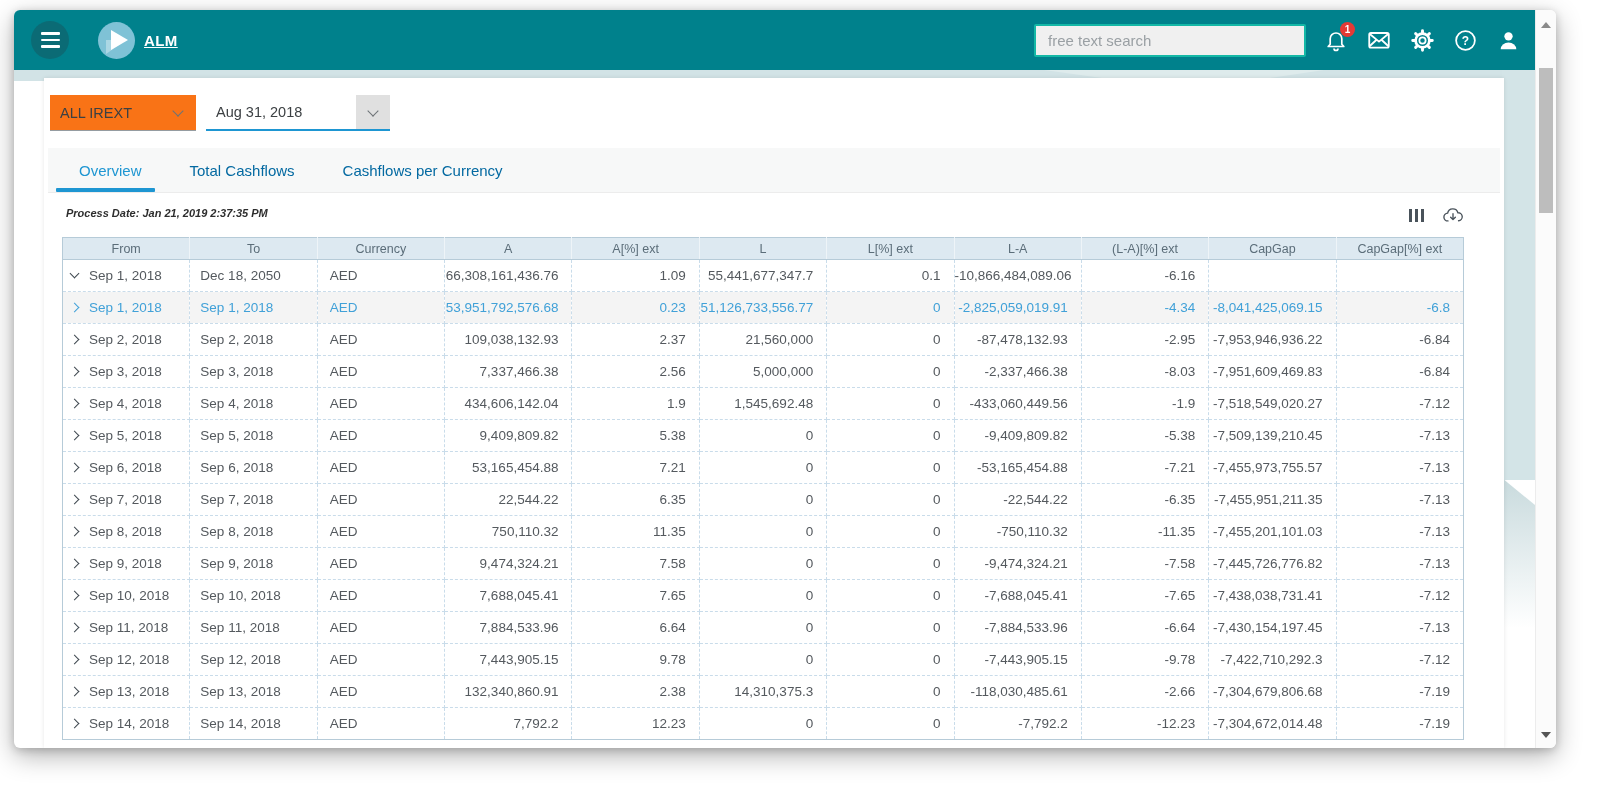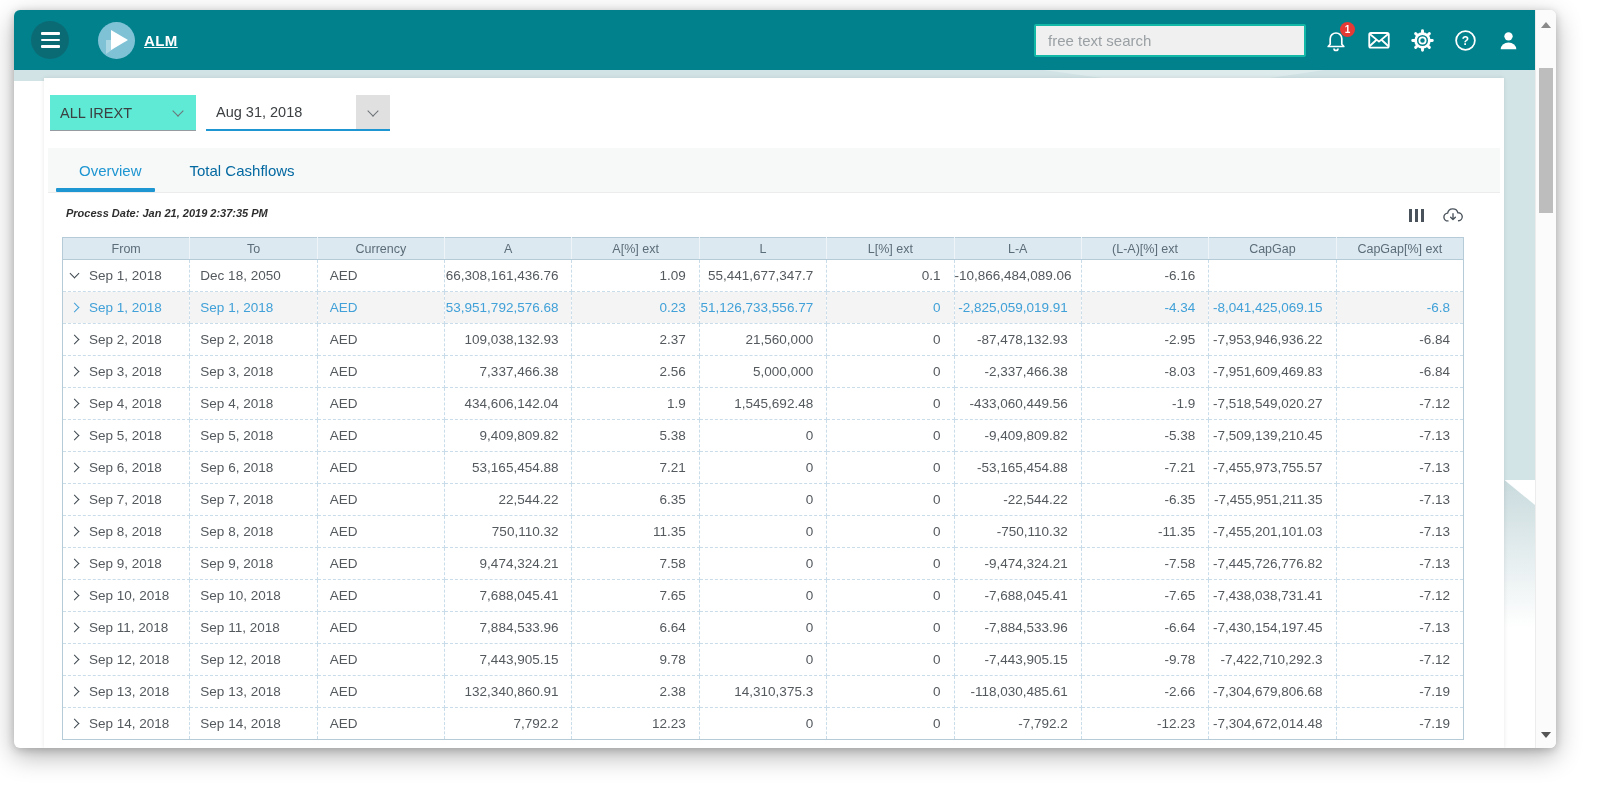--- a/index.html
+++ b/index.html
@@ -59,21 +59,21 @@
                   background:linear-gradient(180deg,#c8dadd, #ffffff);
                   clip-path:polygon(0 0,100% 18%,100% 100%,0 100%); }
 
   
   .card { position:absolute; left:30px; top:68px; width:1460px; bottom:0; background:#fff;
           z-index:3; box-shadow:0 0 4px rgba(0,0,0,.10); overflow:hidden; }
 
   
   .f-select { position:absolute; left:6px; top:17px; width:146px; height:36px;
               border-bottom:1px solid #959ca1; display:flex; align-items:center; cursor:pointer;
-              background:#5eead4; }
+              background:#f97316; }
   .f-select .lbl { font-size:14.5px; color:#3c4043; padding-left:10px; flex:1; }
   .f-date { position:absolute; left:162px; top:17px; width:184px; height:36px;
             border-bottom:2px solid #1e96d2; display:flex; align-items:center; cursor:pointer;
             background:#fff; }
   .f-date .lbl { font-size:14.5px; color:#3c4043; padding-left:10px; flex:1; }
   .f-date .btn { width:34px; height:100%; background:#e0e0e0; display:flex; align-items:center;
                  justify-content:center; }
   .sel-chev { display:inline-block; width:8px; height:8px; border-right:1.7px solid #6d7377;
               border-bottom:1.7px solid #6d7377; transform:rotate(45deg); margin:-3px 14px 0 0; }
   .f-date .btn .sel-chev { margin:-3px 0 0 0; }
@@ -192,20 +192,21 @@
     <div class="f-date">
       <span class="lbl">Aug 31, 2018</span>
       <span class="btn">
         <span class="sel-chev"></span>
       </span>
     </div>
 
     <div class="tabs">
       <div class="tab active">Overview</div>
       <div class="tab">Total Cashflows</div>
+      <div class="tab">Cashflows per Currency</div>
     </div>
 
     <div class="procdate">Process Date: Jan 21, 2019 2:37:35 PM</div>
     <div class="tool-icons">
       <div class="colicon">
         <span></span>
           <span></span>
           <span></span>
       </div>
       <div class="dlicon">

